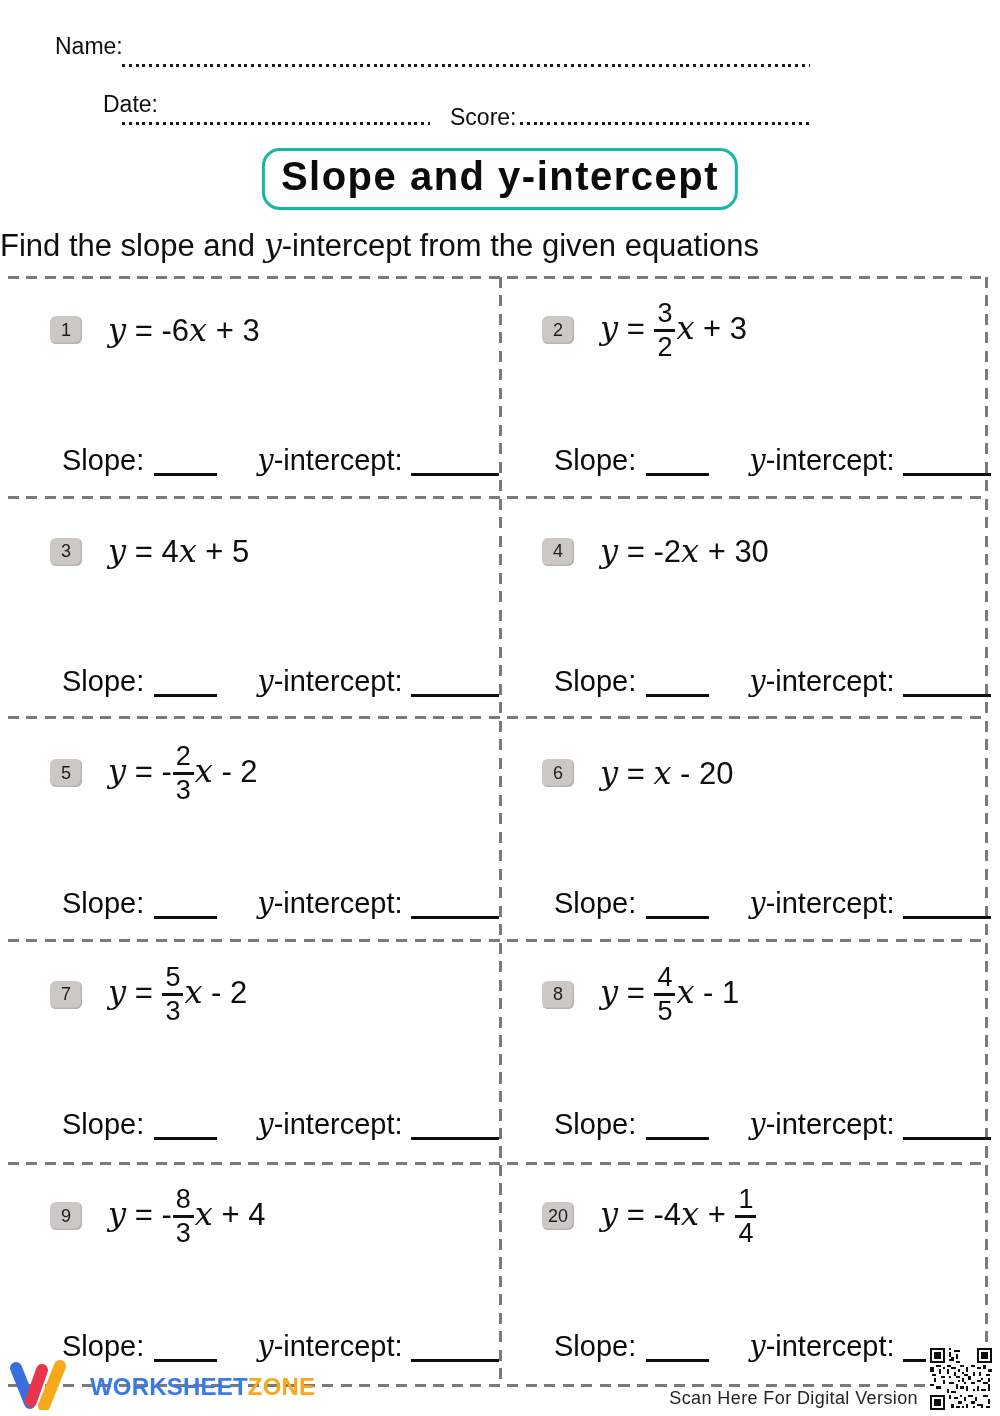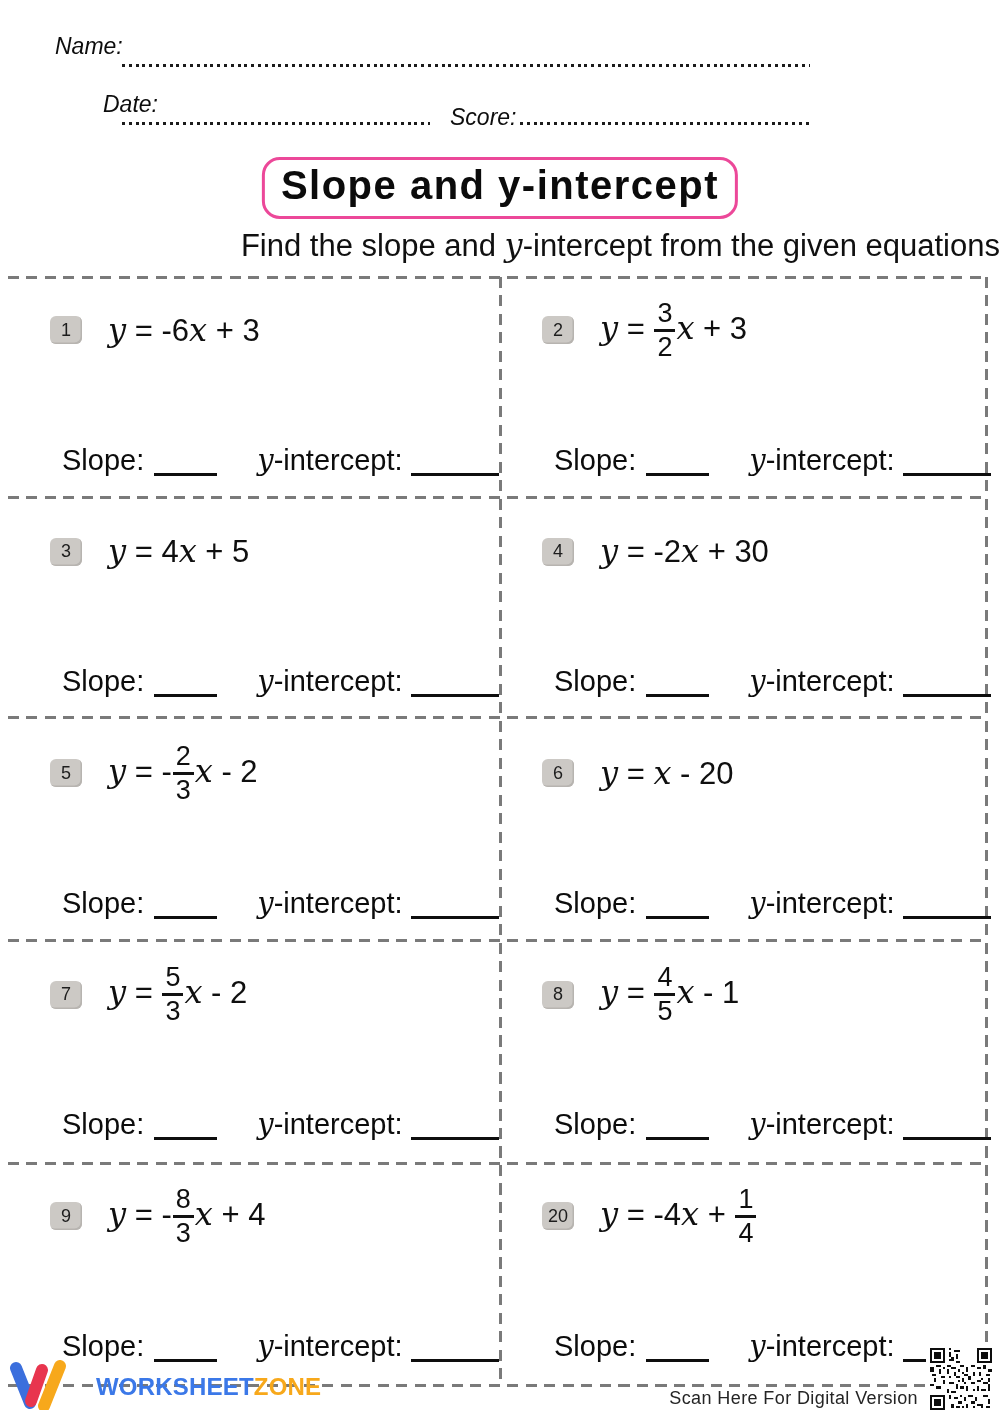--- a/index.html
+++ b/index.html
@@ -2,39 +2,39 @@
 <html style="--brand-blue: #3b78e8; --brand-yellow: #f7a81b; --brand-red: #e8354e; --badge-bg: #ccc9c5; --dash-gray: #7a7a7a; --ink: #141414;"><head>
 <meta charset="utf-8">
 <style>
   html,body{margin:0;padding:0;}
   body{
     width:1000px;height:1416px;position:relative;overflow:hidden;
     background:#ffffff;color:var(--ink,#141414);
     font-family:"Liberation Sans",sans-serif;
   }
   
-  .hdr-label{position:absolute;font-size:23px;color:#0d0d0d;font-style:italic;}
+  .hdr-label{position:absolute;font-size:23px;color:#0d0d0d;}
   .lbl-name{left:55px;top:33px;}
   .lbl-date{left:55px;top:91px;margin-left:48px;}
   .lbl-score{left:450px;top:104px;}
   .dotline{
     position:absolute;height:3px;
     background:repeating-linear-gradient(90deg,#1b1b1b 0 3px,transparent 3px 6.8px);
   }
   .line-name{left:122px;top:64px;width:688px;}
   .line-date{left:122px;top:122px;width:308px;}
   .line-score{left:520px;top:122px;width:290px;}
   .title-box{
-    position:absolute;top:157px;left:50%;transform:translateX(-50%);
-    border:3px solid #ec4899;border-radius:18px;padding:3px 16px 8px;
+    position:absolute;top:148px;left:50%;transform:translateX(-50%);
+    border:3px solid #14b8a6;border-radius:18px;padding:3px 16px 8px;
     background:#fff;white-space:nowrap;
   }
   .title-text{font-size:40px;font-weight:600;letter-spacing:1.5px;color:#0b0b0b;}
   .subtitle{
-    position:absolute;top:226px;left:0;width:100%;text-align:right;
+    position:absolute;top:226px;left:0;width:100%;text-align:left;
     font-size:23px;color:#101010;
   }
   
   .hline{
     position:absolute;left:8px;width:980px;height:3px;
     background:repeating-linear-gradient(90deg,var(--dash-gray,#7a7a7a) 0 11px,transparent 11px 18.5px);
   }
   .vline{
     position:absolute;top:277px;height:1108px;width:3px;
     background:repeating-linear-gradient(180deg,var(--dash-gray,#7a7a7a) 0 11px,transparent 11px 18.5px);
@@ -70,21 +70,21 @@
   .answer-row{
     position:absolute;left:30px;bottom:22px;
     display:flex;align-items:baseline;font-size:29px;color:#0c0c0c;white-space:pre;margin-left:24px;
   }
   .yint-var{font-family:"DejaVu Serif",serif;font-style:italic;font-size:29px;}
   .blank{display:inline-block;border-bottom:3.5px solid #0e0e0e;transform:translateY(6px);}
   .slope-blank{width:63px;margin-left:10px;}
   .yint-blank{width:88px;margin-left:8px;}
   .ans-gap{display:inline-block;width:40px;}
   
-  .logo{position:absolute;left:6px;bottom:2px;display:flex;align-items:center;gap:10px;}
+  .logo{position:absolute;left:6px;bottom:2px;display:flex;align-items:center;gap:4px;}
   .logo-text{font-size:24px;font-weight:700;letter-spacing:0.2px;white-space:nowrap;}
   .logo-text .b{color:var(--brand-blue,#3b78e8);}
   .logo-text .z{color:var(--brand-yellow,#f7a81b);}
   .scan-text{position:absolute;right:82px;bottom:7px;font-size:18px;color:#242424;letter-spacing:0.4px;}
   .qr{
     position:absolute;right:4px;bottom:0;width:70px;height:74px;background:#fff;
     display:flex;align-items:center;justify-content:center;
   }
   .qr svg{display:block;}
 </style>

